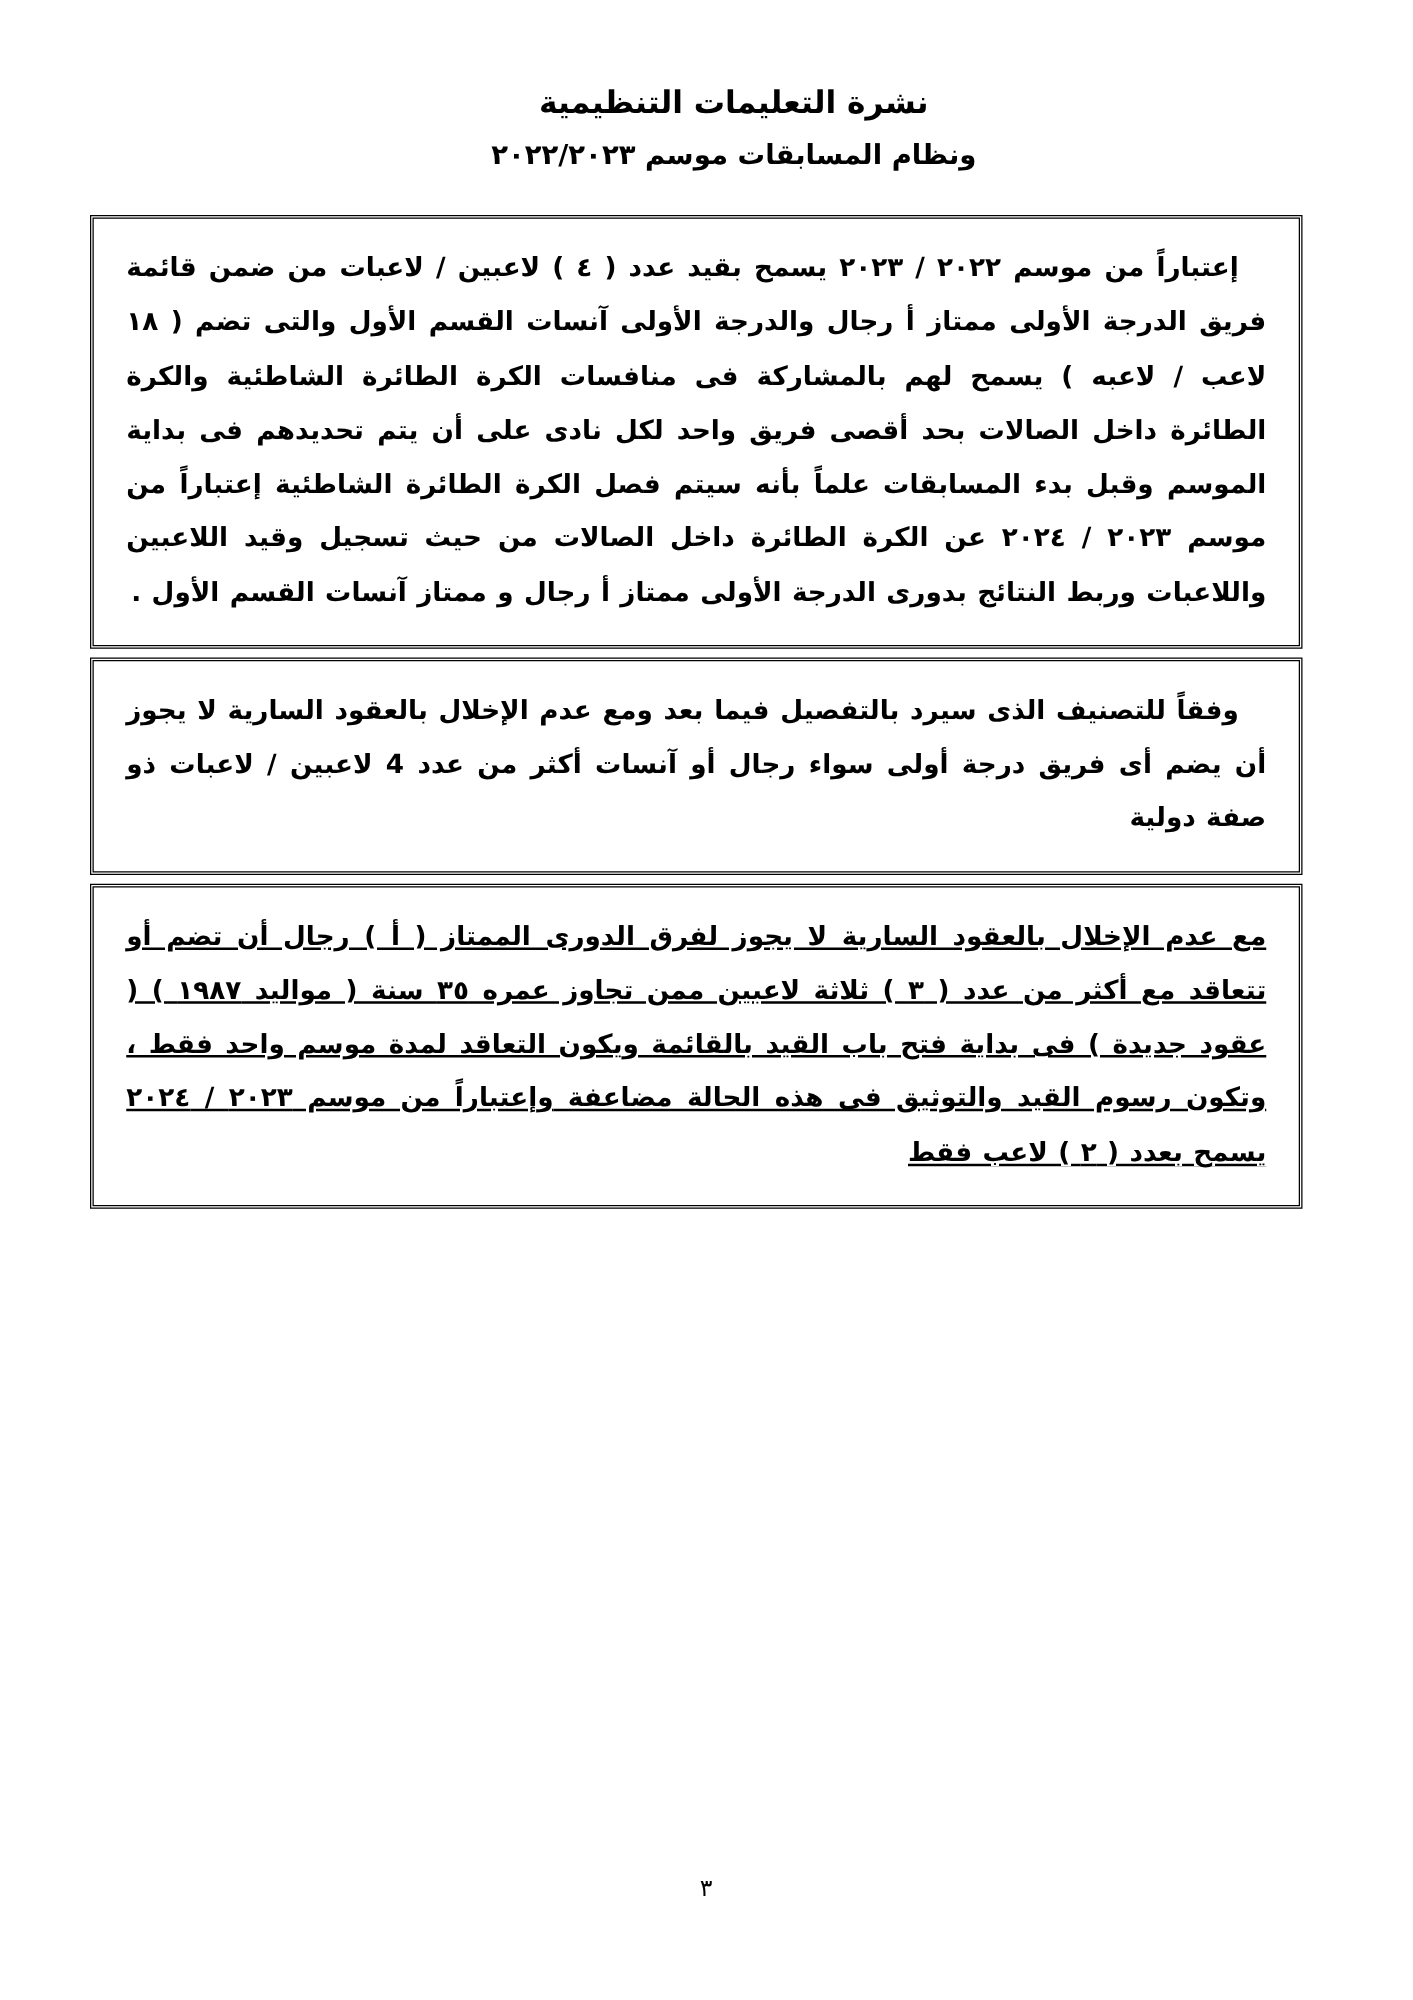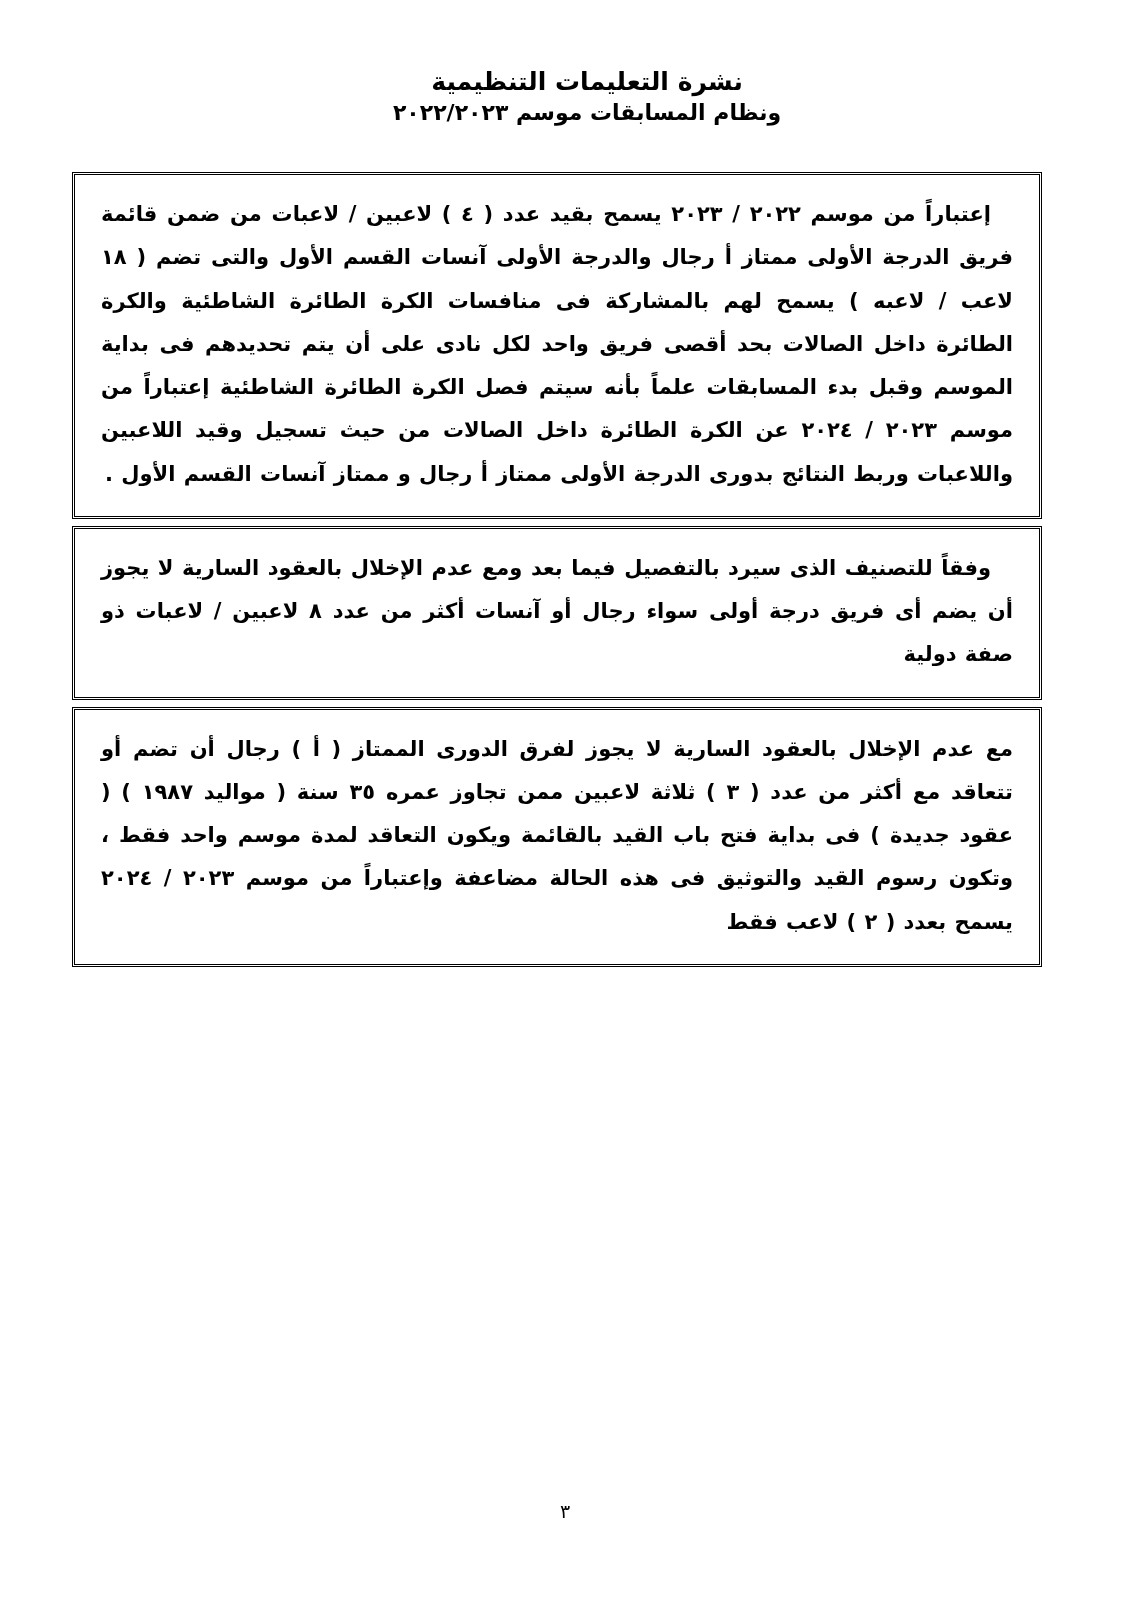--- a/index.html
+++ b/index.html
@@ -38,21 +38,21 @@
     font-weight: bold;
     line-height: 1.25;
     letter-spacing: 0.2px;
     direction: rtl;
   }
 
   .doc-subtitle {
     font-size: 22px;
     font-weight: bold;
     line-height: 1.25;
-    margin-top: 2px;
+    margin-top: 14px;
     direction: rtl;
   }
 
   
   .boxes {
     position: absolute;
     top: 172px;
     right: 88px;
     width: 970px;
   }
@@ -61,20 +61,21 @@
     border: 3px double #000000;
     background: #ffffff;
     box-sizing: border-box;
     padding: 18px 26px 20px 26px;
     margin-bottom: 7px;
     direction: rtl;
   }
 
   .box:last-child {
     margin-bottom: 0;
+    text-decoration: underline;
   }
 
   .box p {
     margin: 0;
     font-size: 21px;
     font-weight: bold;
     line-height: 2.06;
     text-align: justify;
     text-align-last: right;
     direction: rtl;
@@ -114,21 +115,21 @@
     <div class="doc-subtitle">ونظام المسابقات موسم ٢٠٢٢/٢٠٢٣</div>
   </div>
 
   <div class="boxes">
 
     <div class="box">
       <p class="indent-first">إعتباراً من موسم ٢٠٢٢ / ٢٠٢٣  يسمح بقيد عدد ( ٤ ) لاعبين  / لاعبات من ضمن قائمة فريق الدرجة الأولى  ممتاز أ رجال  والدرجة الأولى  آنسات القسم الأول والتى تضم ( ١٨ لاعب / لاعبه ) يسمح لهم بالمشاركة فى منافسات الكرة الطائرة الشاطئية والكرة الطائرة داخل الصالات بحد أقصى فريق واحد لكل نادى على أن يتم تحديدهم فى بداية الموسم وقبل بدء المسابقات علماً بأنه سيتم فصل الكرة الطائرة الشاطئية إعتباراً من موسم ٢٠٢٣ / ٢٠٢٤ عن الكرة الطائرة داخل الصالات  من حيث تسجيل وقيد اللاعبين واللاعبات وربط النتائج بدورى الدرجة الأولى ممتاز أ رجال و ممتاز آنسات القسم الأول .</p>
     </div>
 
     <div class="box">
-      <p class="indent-first">وفقاً للتصنيف الذى سيرد بالتفصيل فيما بعد  ومع عدم الإخلال بالعقود السارية  لا يجوز أن يضم أى فريق درجة أولى سواء رجال أو آنسات أكثر من عدد ٨ لاعبين / لاعبات ذو صفة دولية</p>
+      <p class="indent-first">وفقاً للتصنيف الذى سيرد بالتفصيل فيما بعد  ومع عدم الإخلال بالعقود السارية  لا يجوز أن يضم أى فريق درجة أولى سواء رجال أو آنسات أكثر من عدد 4 لاعبين / لاعبات ذو صفة دولية</p>
     </div>
 
     <div class="box">
       <p>
         <span>مع عدم الإخلال بالعقود السارية لا يجوز لفرق الدورى الممتاز ( أ ) رجال أن تضم أو تتعاقد مع أكثر من عدد ( ٣ ) ثلاثة لاعبين ممن تجاوز عمره ٣٥ سنة ( مواليد ١٩٨٧ ) ( عقود جديدة ) فى بداية فتح باب القيد بالقائمة ويكون التعاقد لمدة موسم واحد فقط ، </span><span class="heavy">وتكون رسوم القيد والتوثيق فى هذه الحالة مضاعفة </span><span> وإعتباراً من موسم ٢٠٢٣ / ٢٠٢٤  يسمح بعدد ( ٢ ) لاعب فقط</span>
       </p>
     </div>
 
   </div>
 

